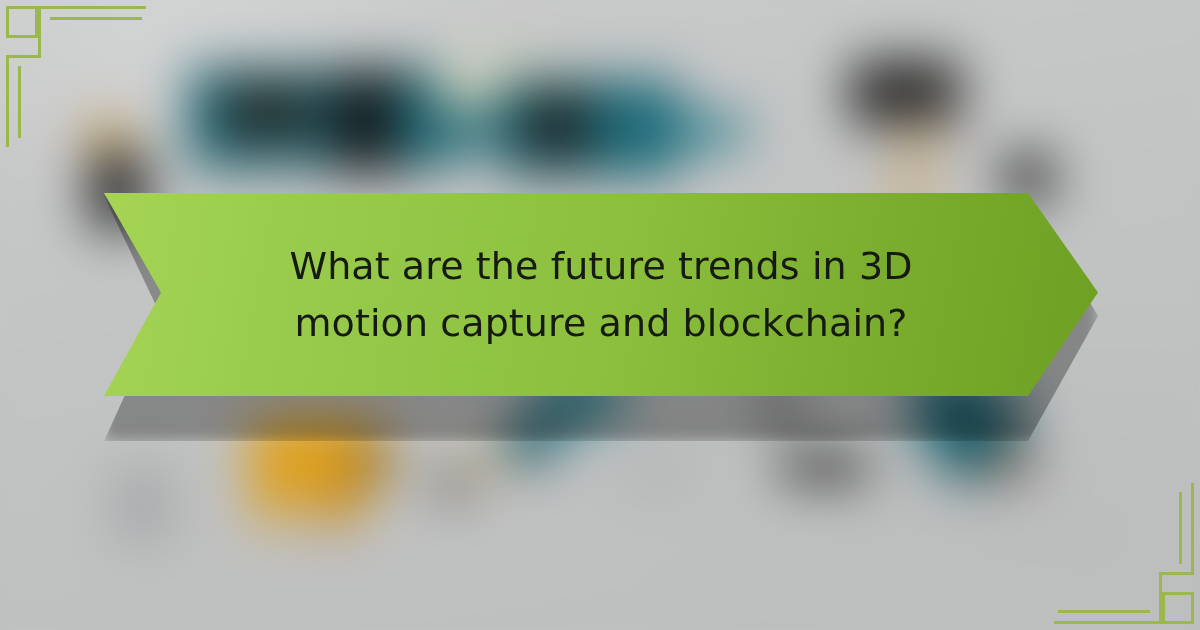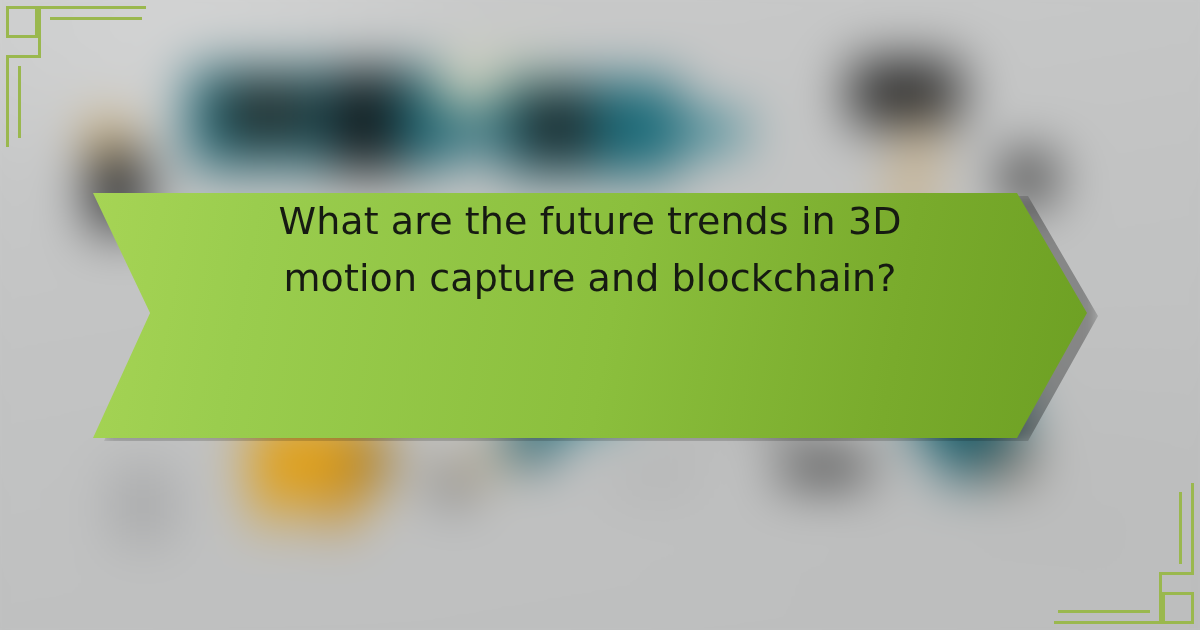--- a/index.html
+++ b/index.html
@@ -36,30 +36,31 @@
       linear-gradient(170deg, #cbcccc 0%, #c2c3c3 45%, #bcbdbd 100%);
   }
   #backdrop .blob {
     position: absolute;
     border-radius: 14px;
   }
 
   
   #banner {
     position: absolute;
-    left: 93px;
+    left: 104px;
     top: 193px;
     width: 994px;
-    height: 245px;
+    height: 203px;
     background: linear-gradient(100deg, #a6d455 0%, #9ACD4E 16%, #8bbf3d 52%, #79ab2c 80%, #6da023 100%);
     -webkit-clip-path: polygon(0 0, 92.96% 0, 100% 49%, 92.96% 100%, 0 100%, 5.74% 49%);
     clip-path: polygon(0 0, 92.96% 0, 100% 49%, 92.96% 100%, 0 100%, 5.74% 49%);
     display: flex;
     flex-direction: column;
     align-items: center;
+    justify-content: center;
   }
   #banner-shadow {
     position: absolute;
     left: 103px;
     top: 193px;
     width: 994px;
     height: 245px;
     background: rgba(0,0,0,0.30);
     -webkit-clip-path: polygon(0 0, 92.96% 0, 100% 49%, 92.96% 100%, 0 100%, 5.74% 49%);
     clip-path: polygon(0 0, 92.96% 0, 100% 49%, 92.96% 100%, 0 100%, 5.74% 49%);

